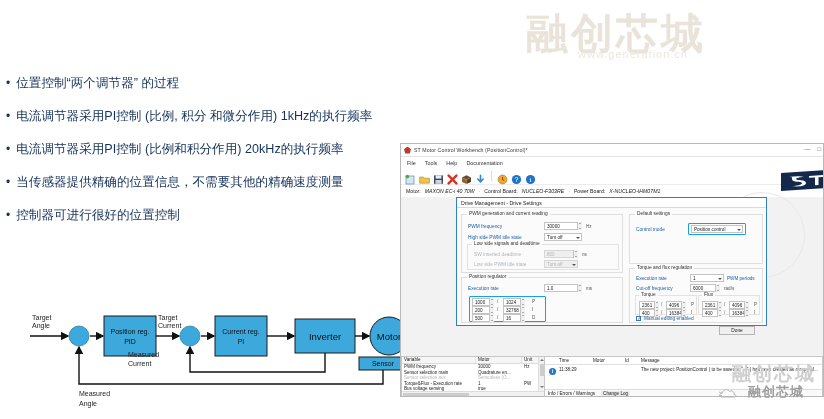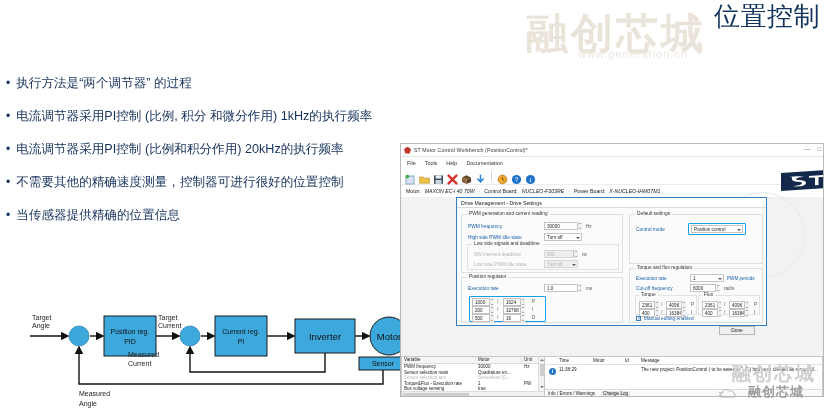--- a/index.html
+++ b/index.html
@@ -182,43 +182,42 @@
   #wm-log { position:absolute; right:6px; top:4px; font-size:19px; color:#cfcfcf;
     font-weight:bold; letter-spacing:2px; z-index:8; pointer-events:none;}
 </style>
 </head>
 <body>
 
 <div id="title-watermark">融创芯城</div>
 <div id="title-watermark-sub">www.generation.cn</div>
 
 <div id="title-block">
-  <div class="title-line-1">位置控制</div>
 </div>
 
 <div id="bullets">
   <div class="bullet">
     <span class="dot">•</span>
-    <span class="btxt">执行方法是“两个调节器” 的过程</span>
+    <span class="btxt">位置控制“两个调节器” 的过程</span>
   </div>
   <div class="bullet">
     <span class="dot">•</span>
     <span class="btxt">电流调节器采用PI控制 (比例, 积分 和微分作用) 1kHz的执行频率</span>
   </div>
   <div class="bullet">
     <span class="dot">•</span>
     <span class="btxt">电流调节器采用PI控制 (比例和积分作用) 20kHz的执行频率</span>
   </div>
   <div class="bullet">
     <span class="dot">•</span>
-    <span class="btxt">不需要其他的精确速度测量，控制器可进行很好的位置控制</span>
+    <span class="btxt">当传感器提供精确的位置信息，不需要其他的精确速度测量</span>
   </div>
   <div class="bullet">
     <span class="dot">•</span>
-    <span class="btxt">当传感器提供精确的位置信息</span>
+    <span class="btxt">控制器可进行很好的位置控制</span>
   </div>
 </div>
 
 <div id="diagram">
 <svg width="412" height="119" viewBox="0 0 412 119" xmlns="http://www.w3.org/2000/svg">
   <defs>
     <marker id="ah" markerWidth="6" markerHeight="6" refX="5" refY="3" orient="auto">
       <path d="M0,0 L6,3 L0,6 z" fill="#111"></path>
     </marker>
   </defs>

